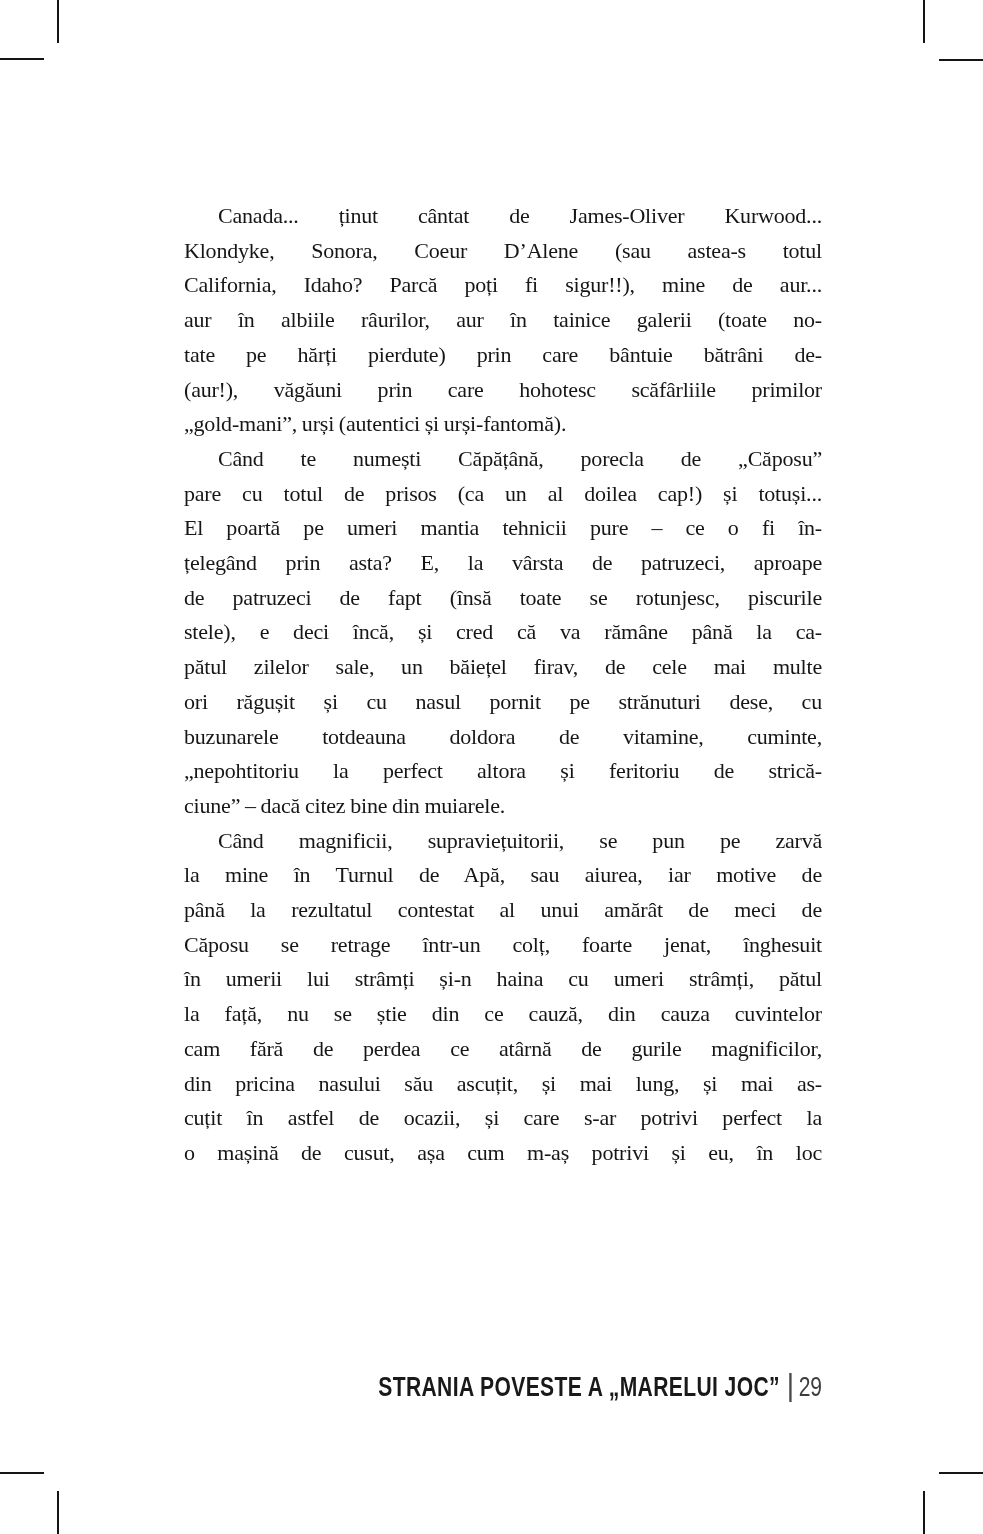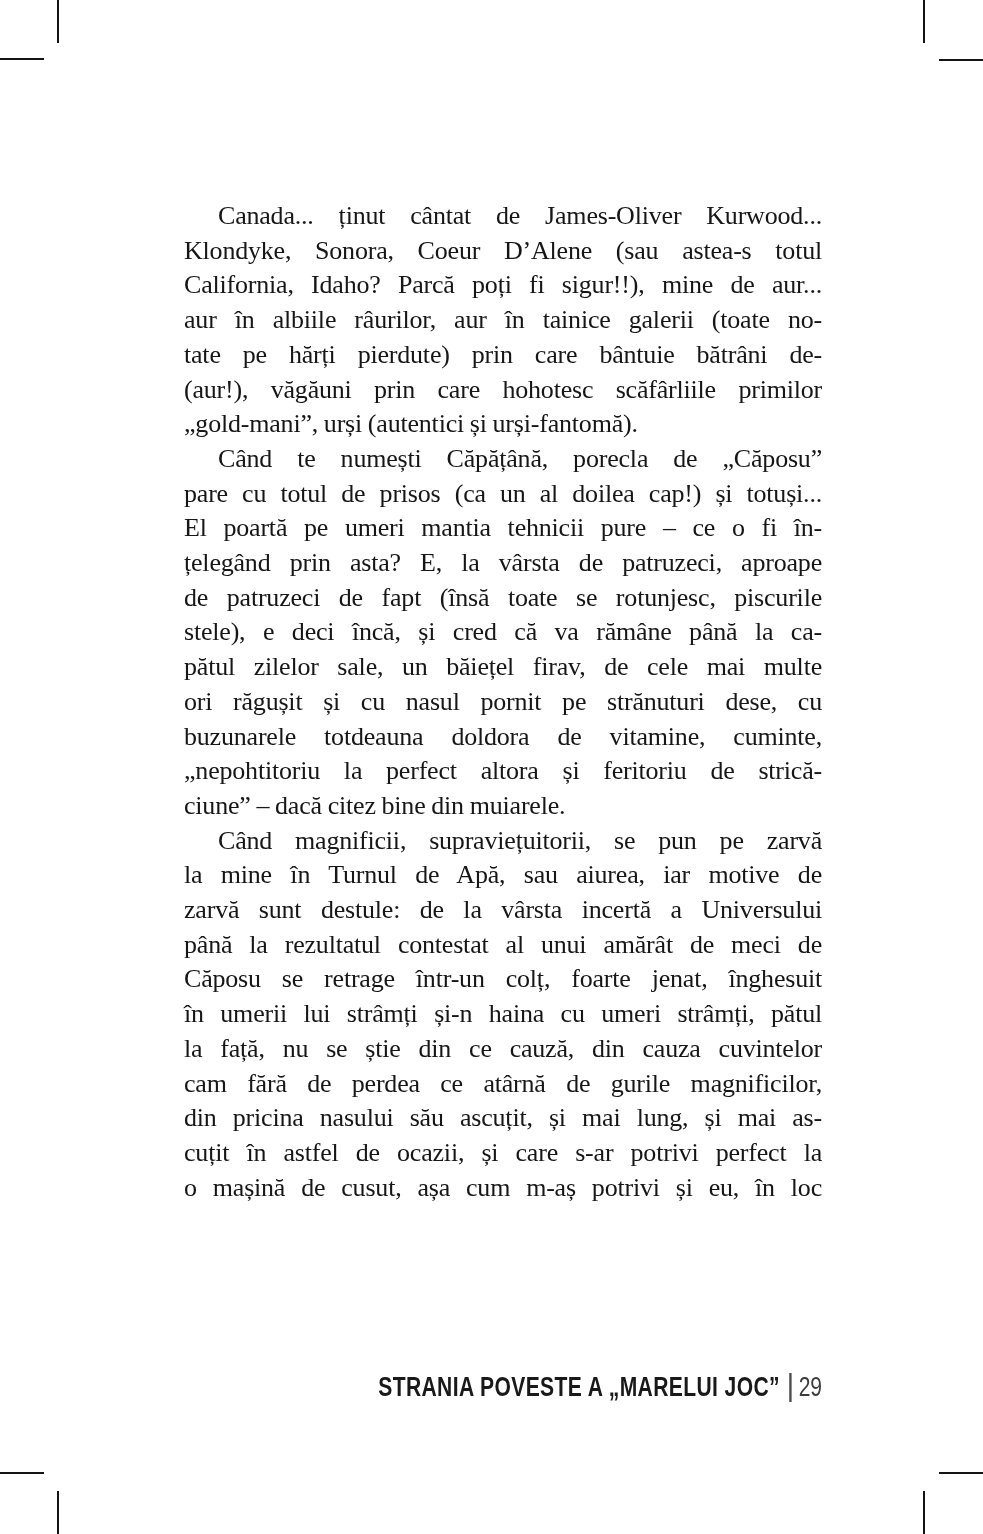--- a/index.html
+++ b/index.html
@@ -34,21 +34,21 @@
 
   
   .text-block {
     position: absolute;
     left: 184px;
     top: 199px;
     width: 638px;
     color: #161616;
   }
   .line {
-    font-size: 26px;
+    font-size: 22px;
     line-height: 34.7px;
     letter-spacing: -0.2px;
     word-spacing: -0.5px;
     text-align: justify;
     text-align-last: justify;
     white-space: normal;
   }
   .line.first { text-indent: 34px; }
   .line.last  { text-align-last: left; }
 
@@ -115,21 +115,20 @@
         <div class="line">stele), e deci încă, și cred că va rămâne până la ca-</div>
         <div class="line">pătul zilelor sale, un băiețel firav, de cele mai multe</div>
         <div class="line">ori răgușit și cu nasul pornit pe strănuturi dese, cu</div>
         <div class="line">buzunarele totdeauna doldora de vitamine, cuminte,</div>
         <div class="line">„nepohtitoriu la perfect altora și feritoriu de strică-</div>
         <div class="line last">ciune” – dacă citez bine din muiarele.</div>
       </div>
       <div>
         <div class="line first">Când magnificii, supraviețuitorii, se pun pe zarvă</div>
         <div class="line">la mine în Turnul de Apă, sau aiurea, iar motive de</div>
-        <div class="line">zarvă sunt destule: de la vârsta incertă a Universului</div>
         <div class="line">până la rezultatul contestat al unui amărât de meci de</div>
         <div class="line">Căposu se retrage într-un colț, foarte jenat, înghesuit</div>
         <div class="line">în umerii lui strâmți și-n haina cu umeri strâmți, pătul</div>
         <div class="line">la față, nu se știe din ce cauză, din cauza cuvintelor</div>
         <div class="line">cam fără de perdea ce atârnă de gurile magnificilor,</div>
         <div class="line">din pricina nasului său ascuțit, și mai lung, și mai as-</div>
         <div class="line">cuțit în astfel de ocazii, și care s-ar potrivi perfect la</div>
         <div class="line">o mașină de cusut, așa cum m-aș potrivi și eu, în loc</div>
       </div>
     </div>

